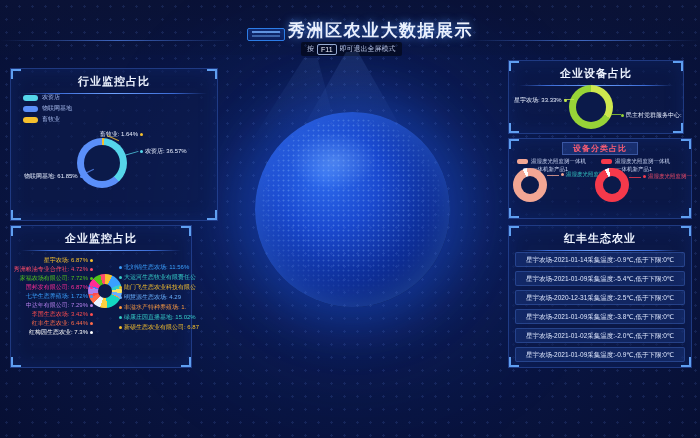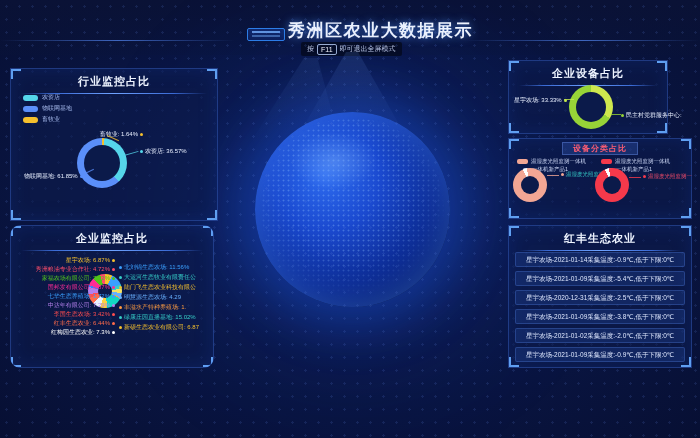--- a/index.html
+++ b/index.html
@@ -131,21 +131,21 @@
       <span>农资店: 36.57%</span>
     </div>
     <div class="lead" style="left:113px;top:86px;width:15px;background:rgba(85,214,234,0.8);transform:rotate(-16deg);"></div>
     <div class="co" style="left:13px;top:103px;">
       <span>物联网基地: 61.85%</span>
       <i class="dot" style="background: rgb(91, 143, 249);"></i>
     </div>
     <div class="lead" style="left:72px;top:105px;width:12px;background:rgba(91,143,249,0.8);transform:rotate(-26deg);"></div>
   </div>
 
-  <div class="panel" style="left:10px;top:225px;width:204px;height:143px;border-radius:11px;">
+  <div class="panel" style="left:10px;top:225px;width:182px;height:143px;">
     <div class="p-title">企业监控占比</div>
     <div class="t-line"></div>
     <div class="donut" style="left: 77px; top: 48px; width: 34px; height: 34px; --hole: 10px; background: conic-gradient(rgb(246, 192, 45) 0deg, rgb(246, 192, 45) 24.73deg, rgb(58, 160, 255) 24.73deg, rgb(58, 160, 255) 66.35deg, rgb(54, 207, 201) 66.35deg, rgb(54, 207, 201) 82.56deg, rgb(249, 226, 100) 82.56deg, rgb(249, 226, 100) 96.96deg, rgb(105, 177, 255) 96.96deg, rgb(105, 177, 255) 112.4deg, rgb(255, 156, 63) 112.4deg, rgb(255, 156, 63) 117.44deg, rgb(19, 216, 194) 117.44deg, rgb(19, 216, 194) 171.52deg, rgb(255, 210, 63) 171.52deg, rgb(255, 210, 63) 196.26deg, rgb(232, 241, 255) 196.26deg, rgb(232, 241, 255) 222.54deg, rgb(255, 107, 74) 222.54deg, rgb(255, 107, 74) 245.72deg, rgb(255, 77, 79) 245.72deg, rgb(255, 77, 79) 258.04deg, rgb(179, 127, 235) 258.04deg, rgb(179, 127, 235) 284.28deg, rgb(58, 123, 255) 284.28deg, rgb(58, 123, 255) 290.48deg, rgb(255, 45, 149) 290.48deg, rgb(255, 45, 149) 315.21deg, rgb(82, 196, 26) 315.21deg, rgb(82, 196, 26) 343.01deg, rgb(255, 77, 106) 343.01deg, rgb(255, 77, 106) 360deg);"></div>
 
     <div class="co" style="right: 98px; top: 30px; color: rgb(246, 192, 45);">
         <span>星宇农场: 6.87%</span>
         <i class="dot" style="background: rgb(246, 192, 45);"></i>
       </div>
     <div class="co" style="right: 98px; top: 39px; color: rgb(255, 77, 106);">
         <span>秀洲粮油专业合作社: 4.72%</span>
@@ -203,21 +203,21 @@
     <div class="co" style="left: 108px; top: 87px; color: rgb(54, 207, 201);">
         <i class="dot" style="background: rgb(54, 207, 201);"></i>
         <span>绿康庄园直播基地: 15.02%</span>
       </div>
     <div class="co" style="left: 108px; top: 97px; color: rgb(246, 192, 45);">
         <i class="dot" style="background: rgb(246, 192, 45);"></i>
         <span>新硕生态农业有限公司: 6.87</span>
       </div>
   </div>
 
-  <div class="panel" style="left:508px;top:60px;width:160px;height:74px;">
+  <div class="panel" style="left:508px;top:60px;width:176px;height:74px;">
     <div class="p-title">企业设备占比</div>
     <div class="t-line"></div>
     <div class="donut" style="left: 60px; top: 24px; width: 44px; height: 44px; --hole: 7px; background: conic-gradient(rgb(207, 232, 78) 0deg, rgb(207, 232, 78) 119.99deg, rgb(151, 212, 55) 119.99deg, rgb(151, 212, 55) 360deg);"></div>
     <div class="co" style="left:5px;top:35px;">
       <span>星宇农场: 33.33%</span>
       <i class="dot" style="background: rgb(195, 232, 78);"></i>
     </div>
     <div class="lead" style="left:55px;top:38px;width:10px;background:rgba(195,232,78,0.8);"></div>
     <div class="co" style="left:112px;top:50px;">
       <i class="dot" style="background: rgb(150, 212, 53);"></i>

